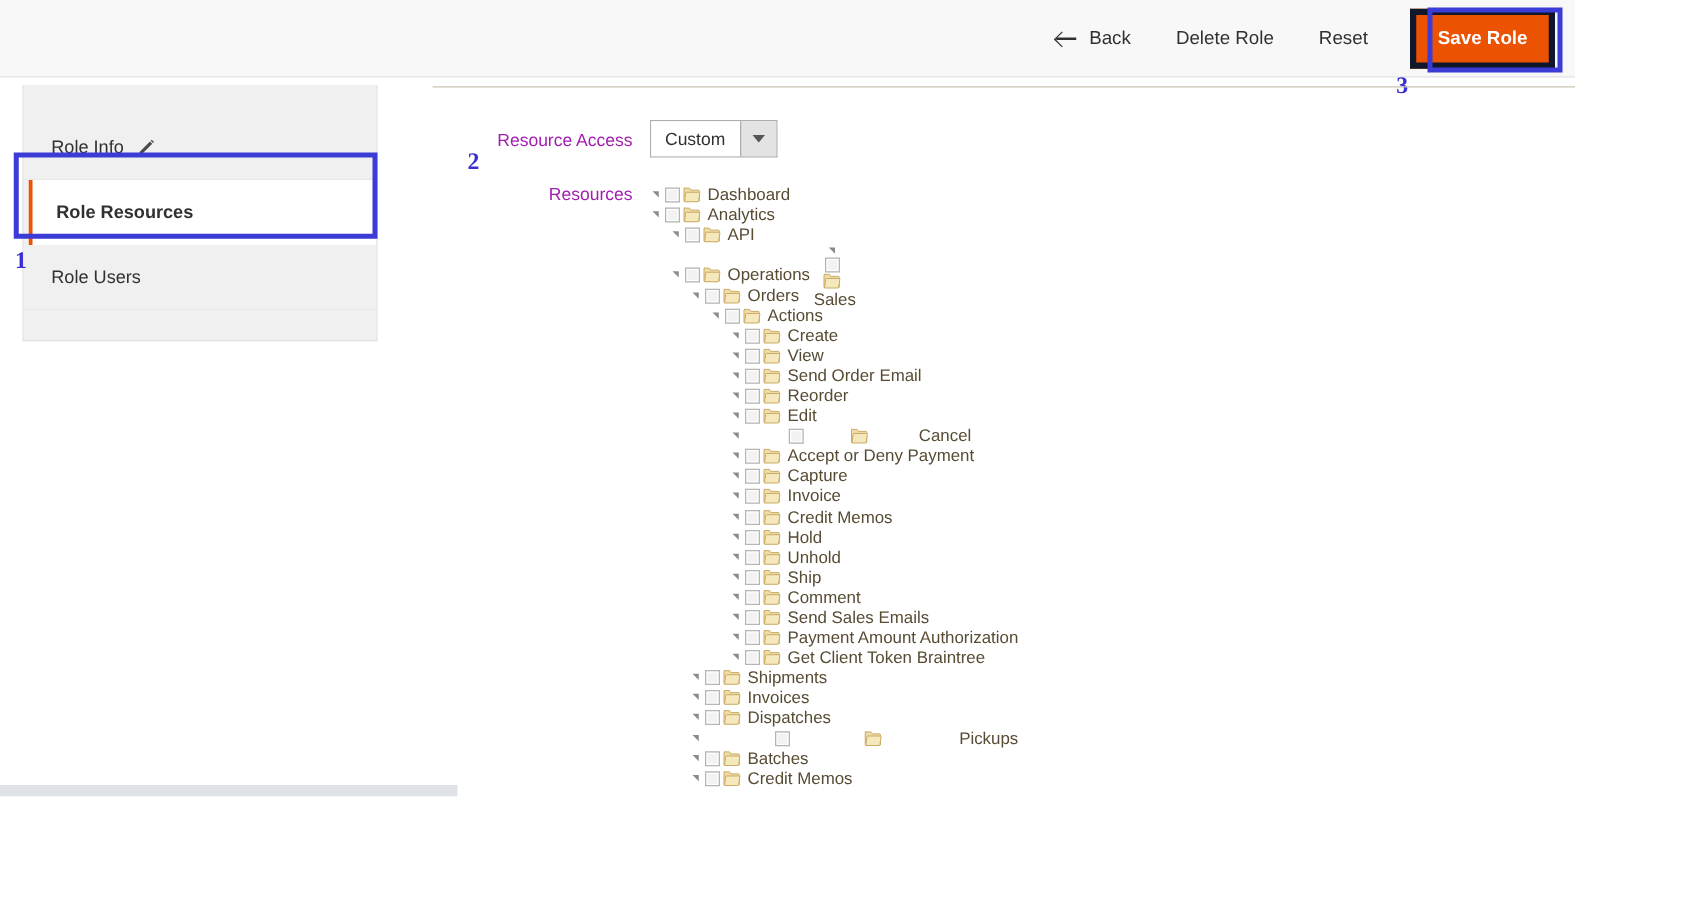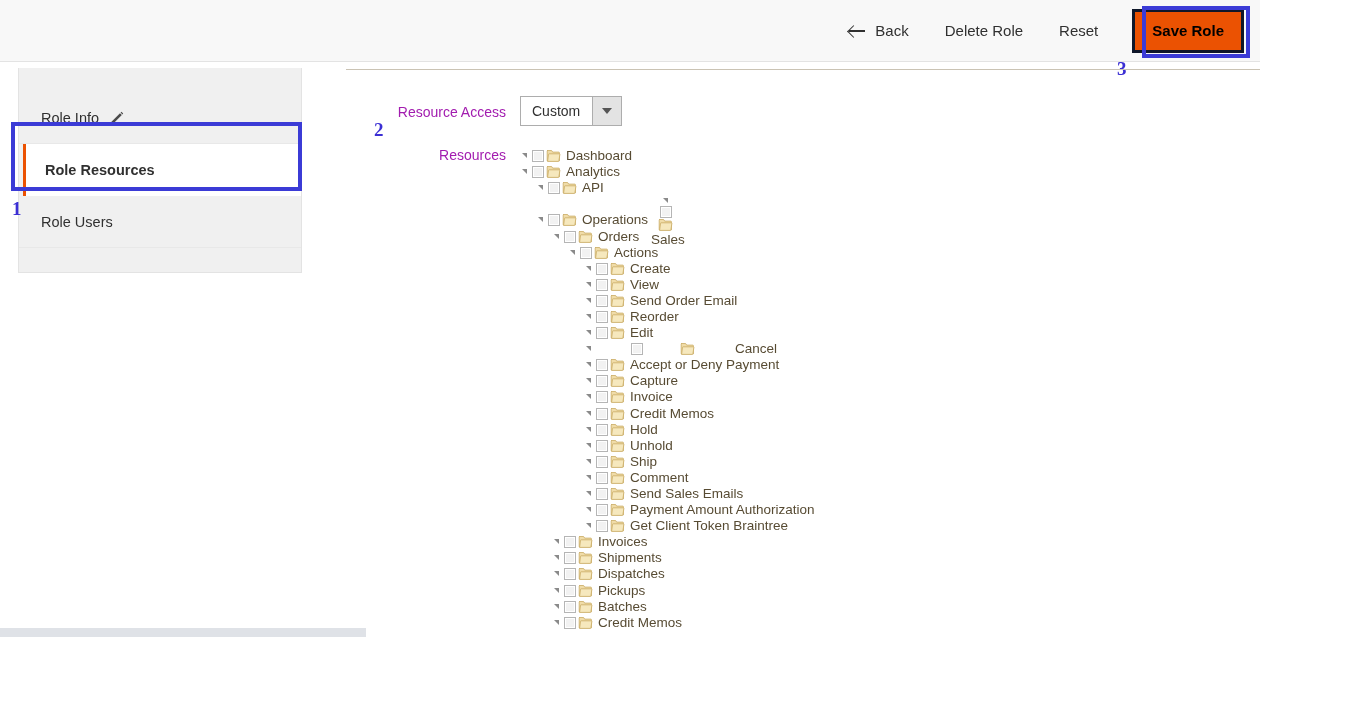--- a/index.html
+++ b/index.html
@@ -73,22 +73,22 @@
     border-bottom: 1.6px solid #303030;
     transform: rotate(45deg);
   }
   .save-wrap {
     position: relative;
     margin-left: 8px;
     padding: 8px;
   }
   .btn-primary {
     background: #eb5202;
-    border: 3px solid #0f172a;
-    color: #000000;
+    border: 5px solid #0f172a;
+    color: #ffffff;
     font-family: "Liberation Sans", sans-serif;
     font-size: 15px;
     font-weight: bold;
     padding: 10px 17px;
     cursor: pointer;
     border-radius: 0;
     line-height: 1.2;
     display: block;
   }
 
@@ -612,45 +612,45 @@
             </div>
             <div class="tree-node" style="padding-left: 32px;">
               <span class="tri-right-icon"></span>
               <span class="tree-checkbox"></span>
               <span class="folder-icon">
                 <svg width="15" height="14" viewBox="0 0 15 14">
                   <path d="M1.2 1.5 h4.4 l1.1 1.6 h6.1 a0.6 0.6 0 0 1 0.6 0.6 v8.2 h-12.2 v-9.8 a0.6 0.6 0 0 1 0.6 -0.6 z" fill="#f0dca8" stroke="#c9ab63" stroke-width="0.8"></path>
                   <path d="M3.0 4.8 h10.4 a0.5 0.5 0 0 1 0.5 0.6 l-1.0 6.4 a0.7 0.7 0 0 1 -0.7 0.6 h-10.6 l0.9 -7.0 a0.6 0.6 0 0 1 0.5 -0.6 z" fill="#f6e8bd" stroke="#c9ab63" stroke-width="0.8"></path>
                 </svg>
               </span>
+              <span class="tree-label">Shipments</span>
+            </div>
+            <div class="tree-node" style="padding-left: 32px;">
+              <span class="tri-right-icon"></span>
+              <span class="tree-checkbox"></span>
+              <span class="folder-icon">
+                <svg width="15" height="14" viewBox="0 0 15 14">
+                  <path d="M1.2 1.5 h4.4 l1.1 1.6 h6.1 a0.6 0.6 0 0 1 0.6 0.6 v8.2 h-12.2 v-9.8 a0.6 0.6 0 0 1 0.6 -0.6 z" fill="#f0dca8" stroke="#c9ab63" stroke-width="0.8"></path>
+                  <path d="M3.0 4.8 h10.4 a0.5 0.5 0 0 1 0.5 0.6 l-1.0 6.4 a0.7 0.7 0 0 1 -0.7 0.6 h-10.6 l0.9 -7.0 a0.6 0.6 0 0 1 0.5 -0.6 z" fill="#f6e8bd" stroke="#c9ab63" stroke-width="0.8"></path>
+                </svg>
+              </span>
               <span class="tree-label">Invoices</span>
             </div>
             <div class="tree-node" style="padding-left: 32px;">
               <span class="tri-right-icon"></span>
               <span class="tree-checkbox"></span>
               <span class="folder-icon">
                 <svg width="15" height="14" viewBox="0 0 15 14">
                   <path d="M1.2 1.5 h4.4 l1.1 1.6 h6.1 a0.6 0.6 0 0 1 0.6 0.6 v8.2 h-12.2 v-9.8 a0.6 0.6 0 0 1 0.6 -0.6 z" fill="#f0dca8" stroke="#c9ab63" stroke-width="0.8"></path>
                   <path d="M3.0 4.8 h10.4 a0.5 0.5 0 0 1 0.5 0.6 l-1.0 6.4 a0.7 0.7 0 0 1 -0.7 0.6 h-10.6 l0.9 -7.0 a0.6 0.6 0 0 1 0.5 -0.6 z" fill="#f6e8bd" stroke="#c9ab63" stroke-width="0.8"></path>
                 </svg>
               </span>
-              <span class="tree-label">Shipments</span>
-            </div>
-            <div class="tree-node" style="padding-left: 32px;">
-              <span class="tri-right-icon"></span>
-              <span class="tree-checkbox"></span>
-              <span class="folder-icon">
-                <svg width="15" height="14" viewBox="0 0 15 14">
-                  <path d="M1.2 1.5 h4.4 l1.1 1.6 h6.1 a0.6 0.6 0 0 1 0.6 0.6 v8.2 h-12.2 v-9.8 a0.6 0.6 0 0 1 0.6 -0.6 z" fill="#f0dca8" stroke="#c9ab63" stroke-width="0.8"></path>
-                  <path d="M3.0 4.8 h10.4 a0.5 0.5 0 0 1 0.5 0.6 l-1.0 6.4 a0.7 0.7 0 0 1 -0.7 0.6 h-10.6 l0.9 -7.0 a0.6 0.6 0 0 1 0.5 -0.6 z" fill="#f6e8bd" stroke="#c9ab63" stroke-width="0.8"></path>
-                </svg>
-              </span>
               <span class="tree-label">Dispatches</span>
             </div>
-            <div class="tree-node" style="padding-left: 32px;">
+            <div class="tree-node" style="padding-left: 32px; justify-content: space-between;">
               <span class="tri-right-icon"></span>
               <span class="tree-checkbox"></span>
               <span class="folder-icon">
                 <svg width="15" height="14" viewBox="0 0 15 14">
                   <path d="M1.2 1.5 h4.4 l1.1 1.6 h6.1 a0.6 0.6 0 0 1 0.6 0.6 v8.2 h-12.2 v-9.8 a0.6 0.6 0 0 1 0.6 -0.6 z" fill="#f0dca8" stroke="#c9ab63" stroke-width="0.8"></path>
                   <path d="M3.0 4.8 h10.4 a0.5 0.5 0 0 1 0.5 0.6 l-1.0 6.4 a0.7 0.7 0 0 1 -0.7 0.6 h-10.6 l0.9 -7.0 a0.6 0.6 0 0 1 0.5 -0.6 z" fill="#f6e8bd" stroke="#c9ab63" stroke-width="0.8"></path>
                 </svg>
               </span>
               <span class="tree-label">Pickups</span>
             </div>

